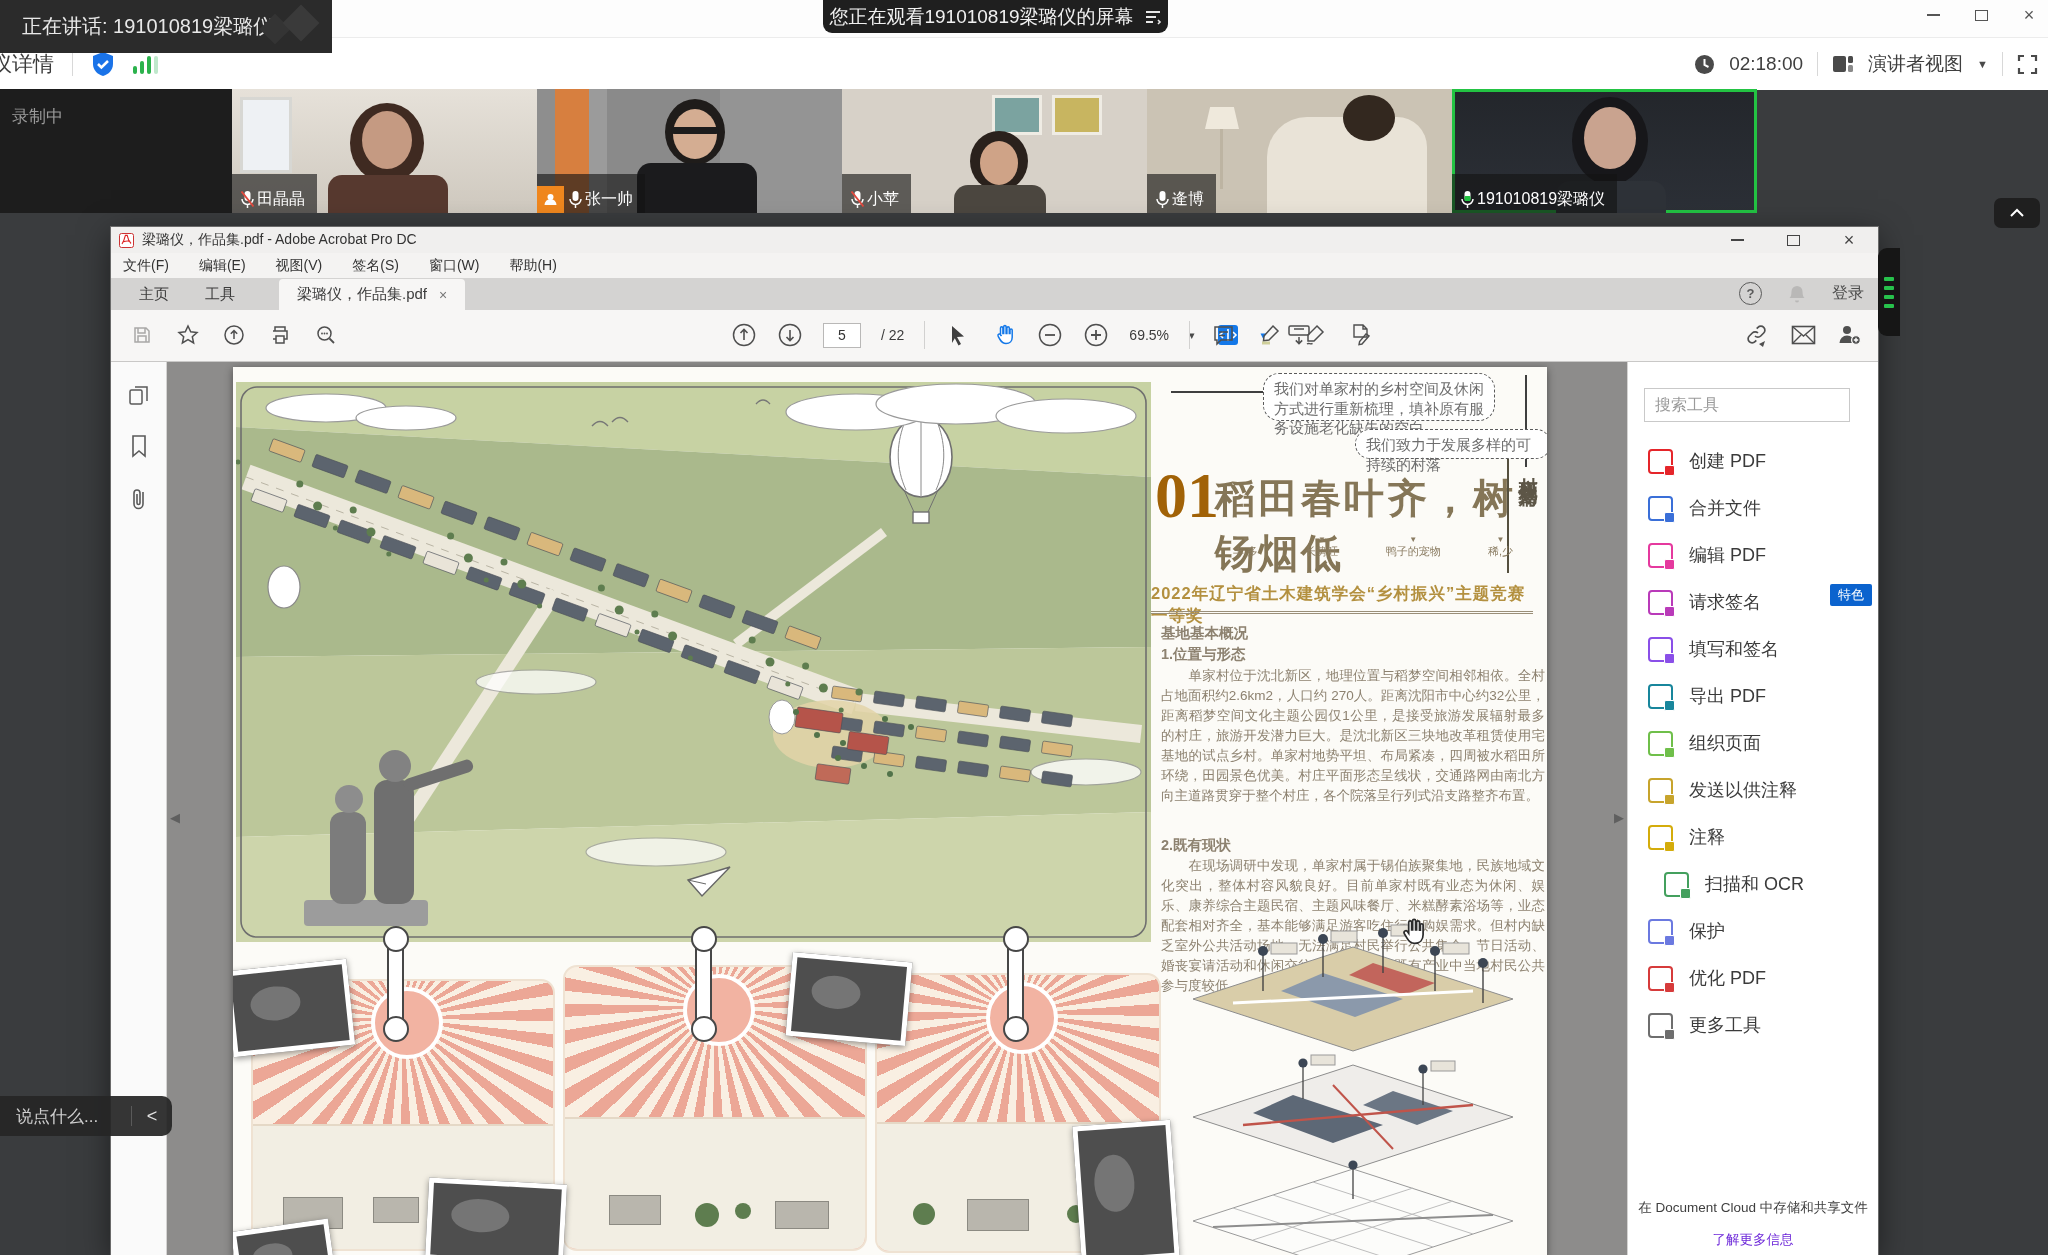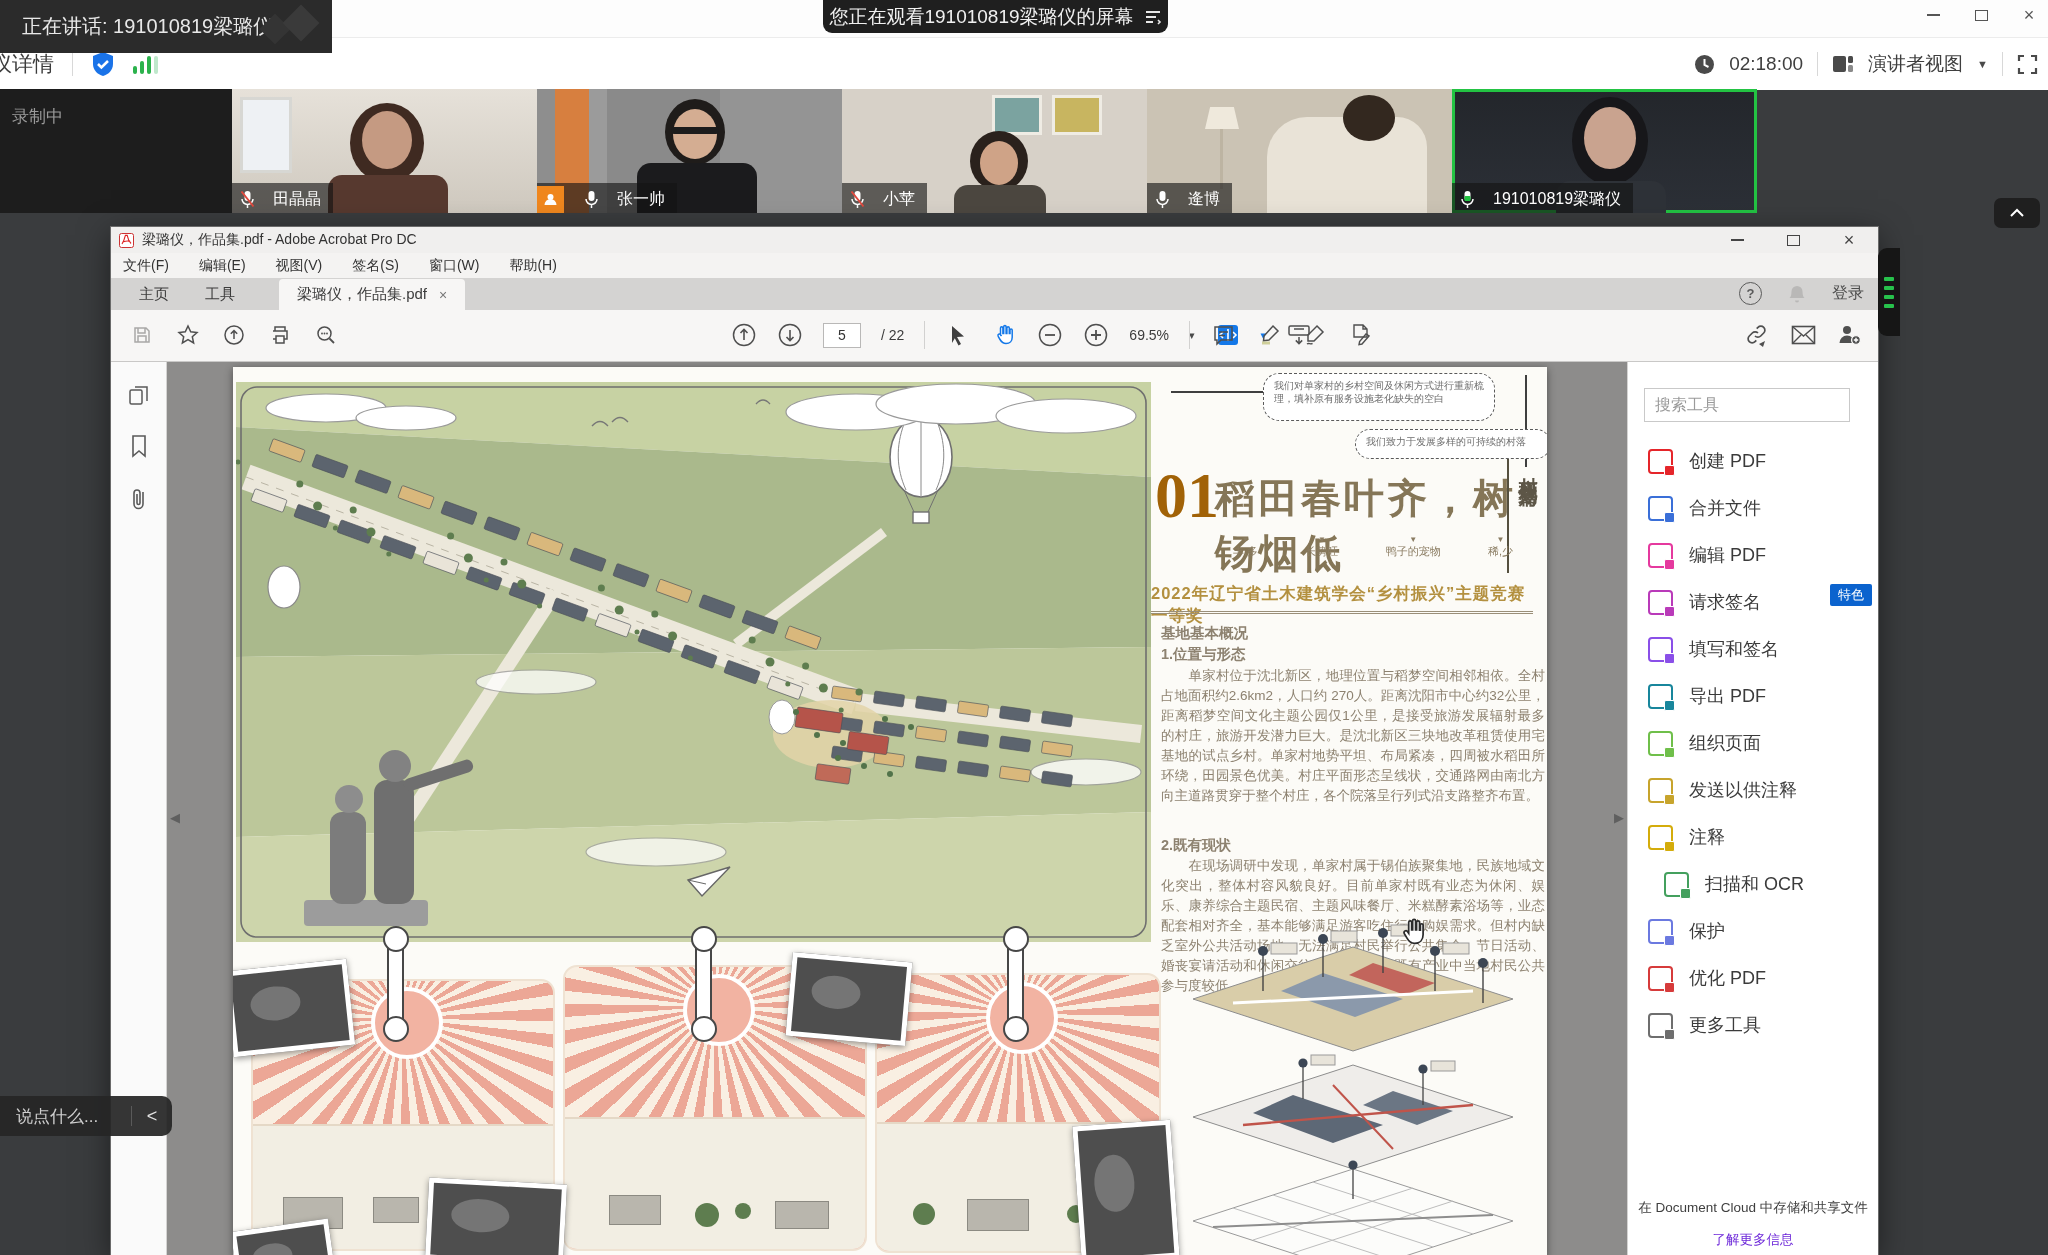--- a/index.html
+++ b/index.html
@@ -22,22 +22,22 @@
   .r2left{position:absolute;left:-30px;top:0;height:52px;display:flex;align-items:center;gap:18px;color:#3c3c3c;font-size:21px;}
   .vdiv{width:1px;height:24px;background:#d8d8d8;}
   .sigbars{display:flex;align-items:flex-end;gap:3px;height:20px;}
   .sigbars i{width:4px;border-radius:2px;background:#2bb24c;display:block;}
   .r2right{position:absolute;right:10px;top:0;height:52px;display:flex;align-items:center;gap:14px;color:#3f3f3f;font-size:19px;}
   
   .vstrip{position:absolute;left:0;top:89px;width:1708px;height:124px;background:#1d1d1d;}
   .reclabel{position:absolute;left:12px;top:16px;color:#9a9a9a;font-size:17px;}
   .tile{position:absolute;top:0;width:305px;height:124px;overflow:hidden;background:#555;}
   .tile.active{box-shadow:inset 0 0 0 3px #23c343;}
-  .chip{position:absolute;left:0;bottom:0;display:flex;align-items:center;gap:18px;background:rgba(20,20,20,.62);
-        color:#fff;font-size:16px;height:27px;padding:3px 12px 0 8px;}
+  .chip{position:absolute;left:0;bottom:0;display:flex;align-items:center;gap:2px;background:rgba(20,20,20,.62);
+        color:#fff;font-size:16px;height:27px;padding:12px 12px 0 8px;}
   .chip .obadge{width:27px;height:27px;background:#f0871e;display:flex;align-items:center;justify-content:center;margin:0 2px 0 -8px;}
   .head{position:absolute;border-radius:50%;}
   .torso{position:absolute;border-radius:14px 14px 0 0;}
   
   .v0{background:linear-gradient(#e6e1d9,#cfc9bf);} .v0 .win{position:absolute;left:8px;top:8px;width:46px;height:70px;background:#eef1f4;border:3px solid #d7d7d3;}
   .v1{background:linear-gradient(90deg,#8e8e8e 0 6%,#d77f3f 6% 17%,#9b9b9b 17% 23%,#8a8a8a 23% 60%,#949494 60% 100%);}
   .glasses{position:absolute;background:#1c1c1c;height:7px;border-radius:3px;}
   .v2{background:#d7d1c8;} .art{position:absolute;top:6px;width:44px;height:34px;border:3px solid #efece4;}
   .v3{background:#cbc3b4;} .lampshade{position:absolute;left:58px;top:18px;width:34px;height:22px;background:#efe9dc;clip-path:polygon(15% 0,85% 0,100% 100%,0 100%);}
   .lamppole{position:absolute;left:73px;top:40px;width:3px;height:60px;background:#bdb4a2;}
@@ -98,21 +98,21 @@
   .vlabel{position:absolute;left:1274px;top:92px;height:112px;border-left:2px solid #55503f;padding:2px 4px 0 6px;
           writing-mode:vertical-rl;font-size:19px;letter-spacing:3px;color:#5d5647;font-weight:bold;}
   .annrow{position:absolute;left:1000px;top:168px;width:280px;display:flex;justify-content:space-between;
           font-size:11px;color:#8a7c62;text-align:center;}
   .annrow b{display:block;font-size:8px;color:#8a7c62;}
   .award{position:absolute;left:918px;top:216px;width:380px;font-size:16.5px;font-weight:bold;color:#b3903f;letter-spacing:1px;}
   .hr2{position:absolute;left:918px;top:244px;width:382px;border-top:3px double #9a8f79;}
   .pbody{position:absolute;width:384px;color:#8d8270;font-size:13.5px;line-height:1.48;text-align:justify;}
   .phead{font-size:14.5px;color:#8d8270;font-weight:bold;}
   .bubble{position:absolute;border:1.6px dashed #5a5a5a;border-radius:16px;background:#fff;color:#6e6e6e;
-          font-size:10px;line-height:1.3;padding:5px 10px;box-sizing:border-box;}
+          font-size:15px;line-height:1.3;padding:5px 10px;box-sizing:border-box;}
   .bline{position:absolute;background:#3f3f3f;}
   
   .burst{position:absolute;border-radius:14px;overflow:hidden;border:2px solid #efe2d2;
          background:repeating-conic-gradient(from 176deg at 50% 14%,#eca796 0 5deg,#f9efe2 5deg 10deg);}
   .burst .sun{position:absolute;left:50%;top:14%;width:64px;height:64px;margin:-32px;border-radius:50%;
               background:#f2b3a2;border:4px solid #fff;}
   .burst .band{position:absolute;left:0;right:0;bottom:0;height:46%;background:#f2eee3;border-top:2px solid #e5d8c6;}
   .burst .bb{position:absolute;background:#b9b6ad;border:1px solid #8c8a82;}
   .burst .tt{position:absolute;border-radius:50%;background:#5e7d4f;}
   .scrollpin{position:absolute;width:13px;height:100px;background:#fff;border:2.4px solid #474747;border-radius:7px;z-index:3;}

